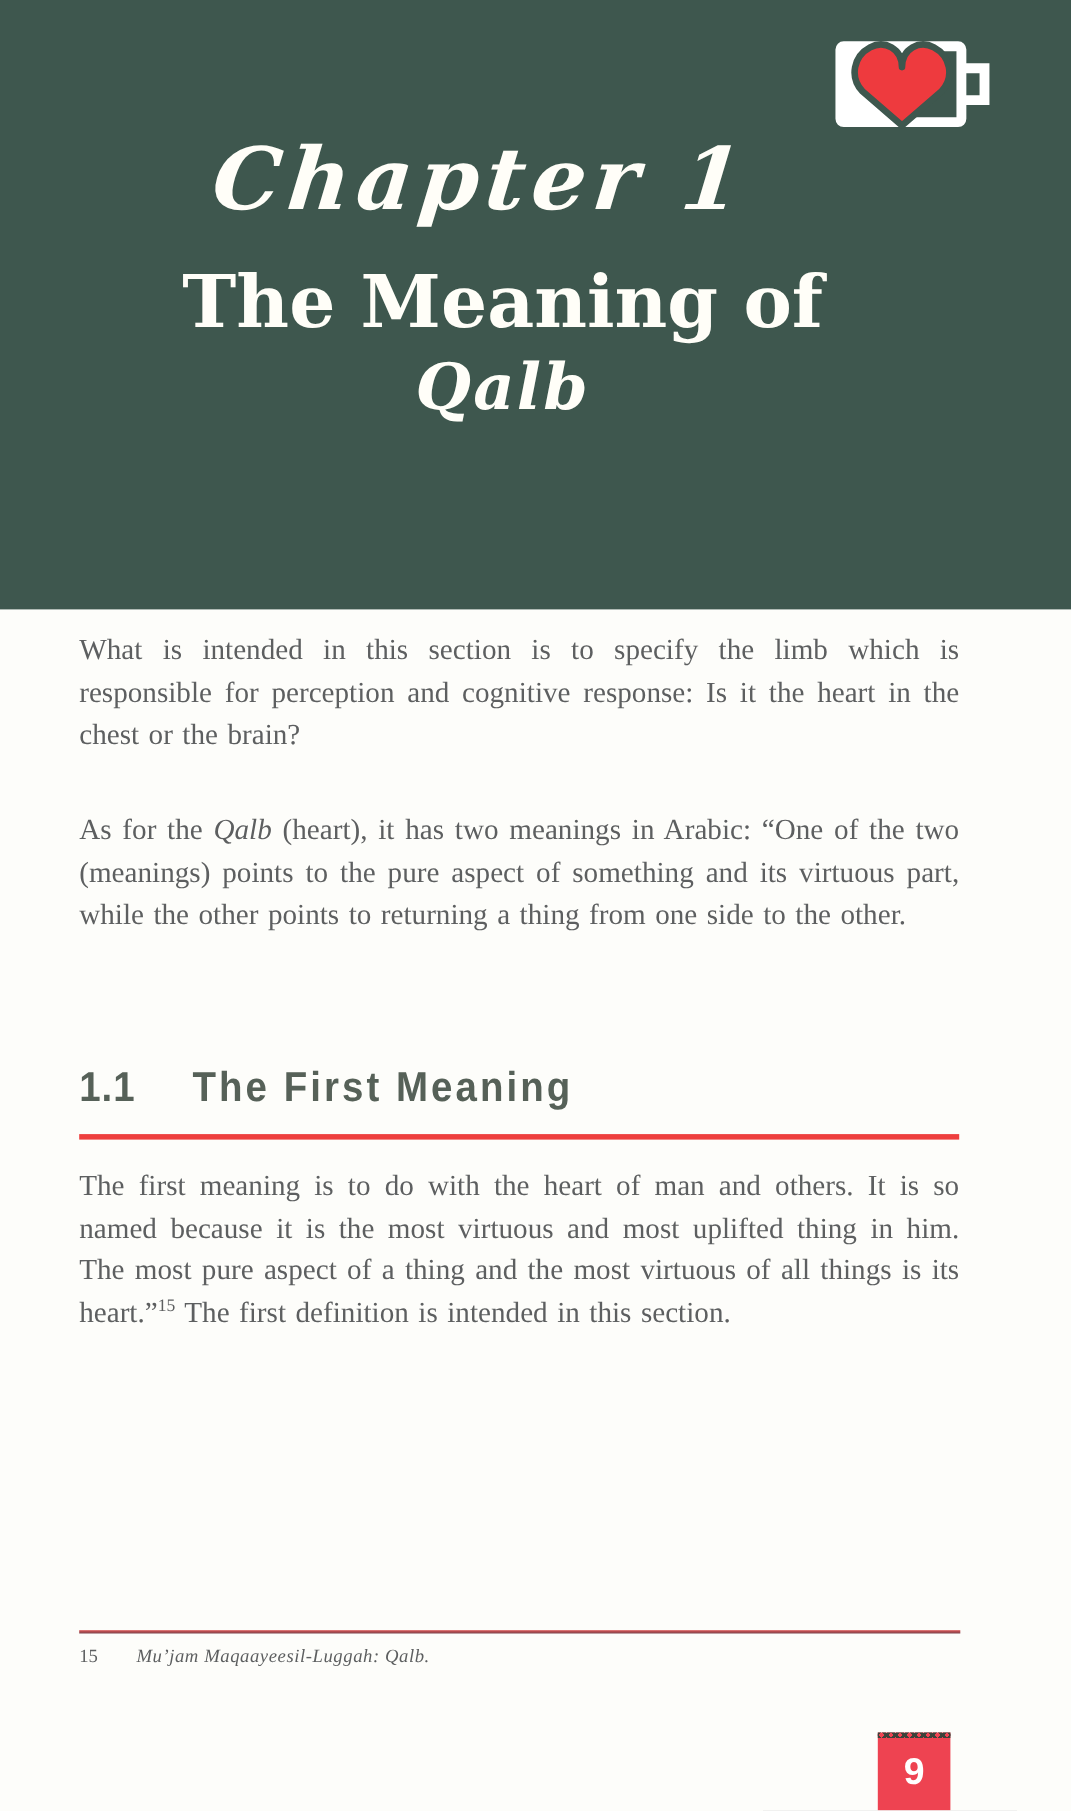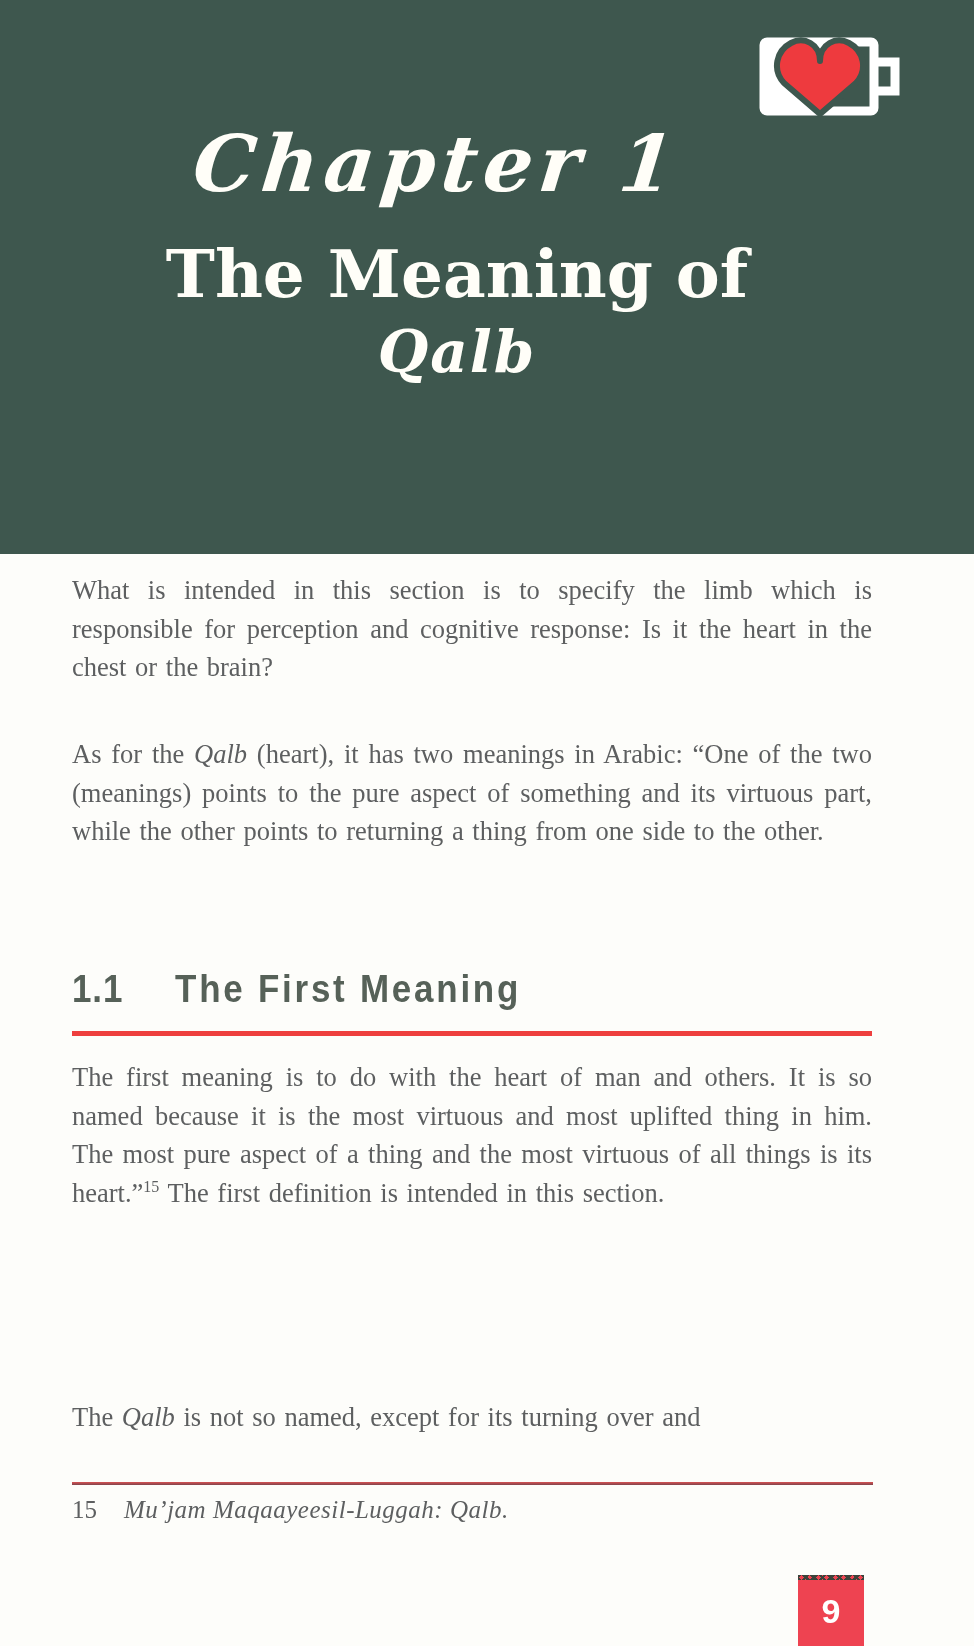--- a/index.html
+++ b/index.html
@@ -118,21 +118,21 @@
     width: 801px;
     height: 3px;
     background: linear-gradient(to bottom, #d95252, #7e444c);
   }
   .footnote {
     position: absolute;
     left: 72px;
     top: 1496px;
     width: 800px;
     margin: 0;
-    font-size: 25px;
+    font-size: 17px;
     color: #5d5f60;
   }
   .footnote .fn-num { display: inline-block; width: 52px; }
   .footnote .fn-text { font-style: italic; letter-spacing: 0.5px; }
 
   
   .page-tab {
     position: absolute;
     left: 798px;
     top: 1575px;
@@ -191,21 +191,20 @@
   <p class="bp p2"><span>As for the </span><span class="it">Qalb</span><span> (heart), it has two meanings in Arabic: “One of the two (meanings) points to the pure aspect of something and its virtuous part, while the other points to returning a thing from one side to the other.</span></p>
 
   <h2 class="section-h">
     <span class="num">1.1</span><span>The First Meaning</span>
   </h2>
   <div class="section-rule"></div>
 
   <p class="bp p3"><span>The first meaning is to do with the heart of man and others. It is so named because it is the most virtuous and most uplifted thing in him. The most pure aspect of a thing and the most virtuous of all things is its heart.”</span><sup>15</sup><span> The first definition is intended in this section.</span></p>
 
 
-  <p class="bp p5"><span>The </span><span class="it">Qalb</span><span> is not so named, except for its turning over and</span></p>
 
   <div class="fn-rule"></div>
   <p class="footnote"><span class="fn-num">15</span><span class="fn-text">Mu’jam Maqaayeesil-Luggah: Qalb.</span></p>
 
   <div class="page-tab">
     <span class="num9">9</span>
   </div>
 
 </div>
 

